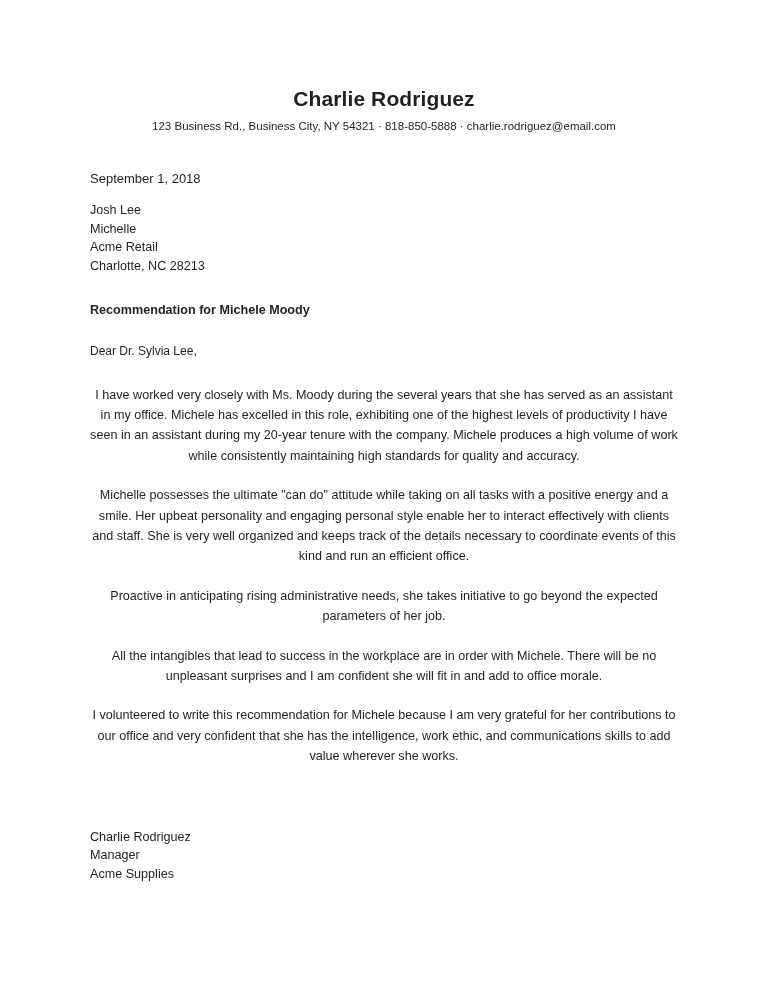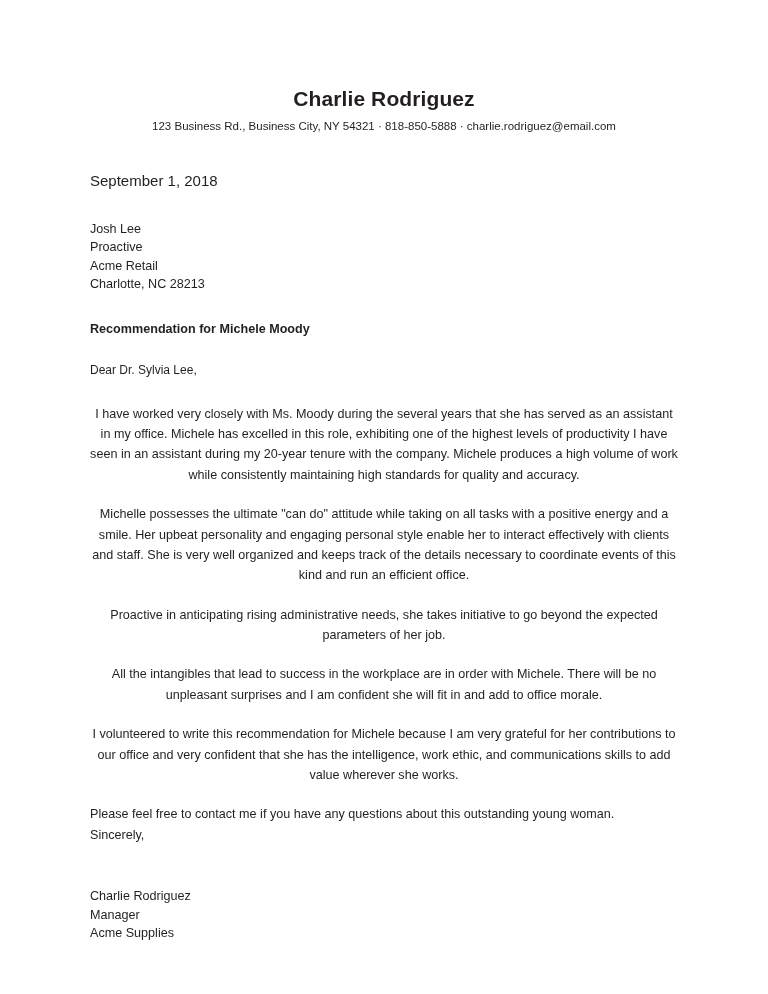--- a/index.html
+++ b/index.html
@@ -43,23 +43,23 @@
   }
   .letterhead-contact {
     font-size: 11.5px;
     font-weight: 400;
     line-height: 1.3;
     margin: 0;
   }
 
   
   .date-line {
-    font-size: 15px;
+    font-size: 13px;
     line-height: 1.45;
-    margin: 0 0 28px 0;
+    margin: 0 0 12px 0;
   }
 
   .address-block {
     font-size: 12.6px;
     line-height: 1.47;
     margin: 0 0 26px 0;
   }
   .address-block .addr-line {
     display: block;
   }
@@ -114,39 +114,35 @@
 
     <div class="letterhead">
       <h1 class="letterhead-name">Charlie Rodriguez</h1>
       <p class="letterhead-contact">123 Business Rd., Business City, NY 54321 · 818-850-5888 · charlie.rodriguez@email.com</p>
     </div>
 
     <p class="date-line">September 1, 2018</p>
 
     <div class="address-block">
       <span class="addr-line">Josh Lee</span>
-      <span class="addr-line">Proactive</span>
+      <span class="addr-line">Michelle</span>
       <span class="addr-line">Acme Retail</span>
       <span class="addr-line">Charlotte, NC 28213</span>
     </div>
 
     <p class="subject-line">Recommendation for Michele Moody</p>
 
     <p class="salutation">Dear Dr. Sylvia Lee,</p>
 
     <p class="body-paragraph">I have worked very closely with Ms. Moody during the several years that she has served as an assistant in my office. Michele has excelled in this role, exhibiting one of the highest levels of productivity I have seen in an assistant during my 20-year tenure with the company. Michele produces a high volume of work while consistently maintaining high standards for quality and accuracy.</p>
     <p class="body-paragraph">Michelle possesses the ultimate "can do" attitude while taking on all tasks with a positive energy and a smile. Her upbeat personality and engaging personal style enable her to interact effectively with clients and staff. She is very well organized and keeps track of the details necessary to coordinate events of this kind and run an efficient office.</p>
     <p class="body-paragraph">Proactive in anticipating rising administrative needs, she takes initiative to go beyond the expected parameters of her job.</p>
     <p class="body-paragraph">All the intangibles that lead to success in the workplace are in order with Michele. There will be no unpleasant surprises and I am confident she will fit in and add to office morale.</p>
     <p class="body-paragraph">I volunteered to write this recommendation for Michele because I am very grateful for her contributions to our office and very confident that she has the intelligence, work ethic, and communications skills to add value wherever she works.</p>
 
-    <div class="closing-block">
-      <span class="closing-line">Please feel free to contact me if you have any questions about this outstanding young woman.</span>
-      <span class="closing-line">Sincerely,</span>
-    </div>
 
     <div class="signature-gap"></div>
 
     <div class="signature-block">
       <span class="sig-line">Charlie Rodriguez</span>
       <span class="sig-line">Manager</span>
       <span class="sig-line">Acme Supplies</span>
     </div>
 
   </div>

